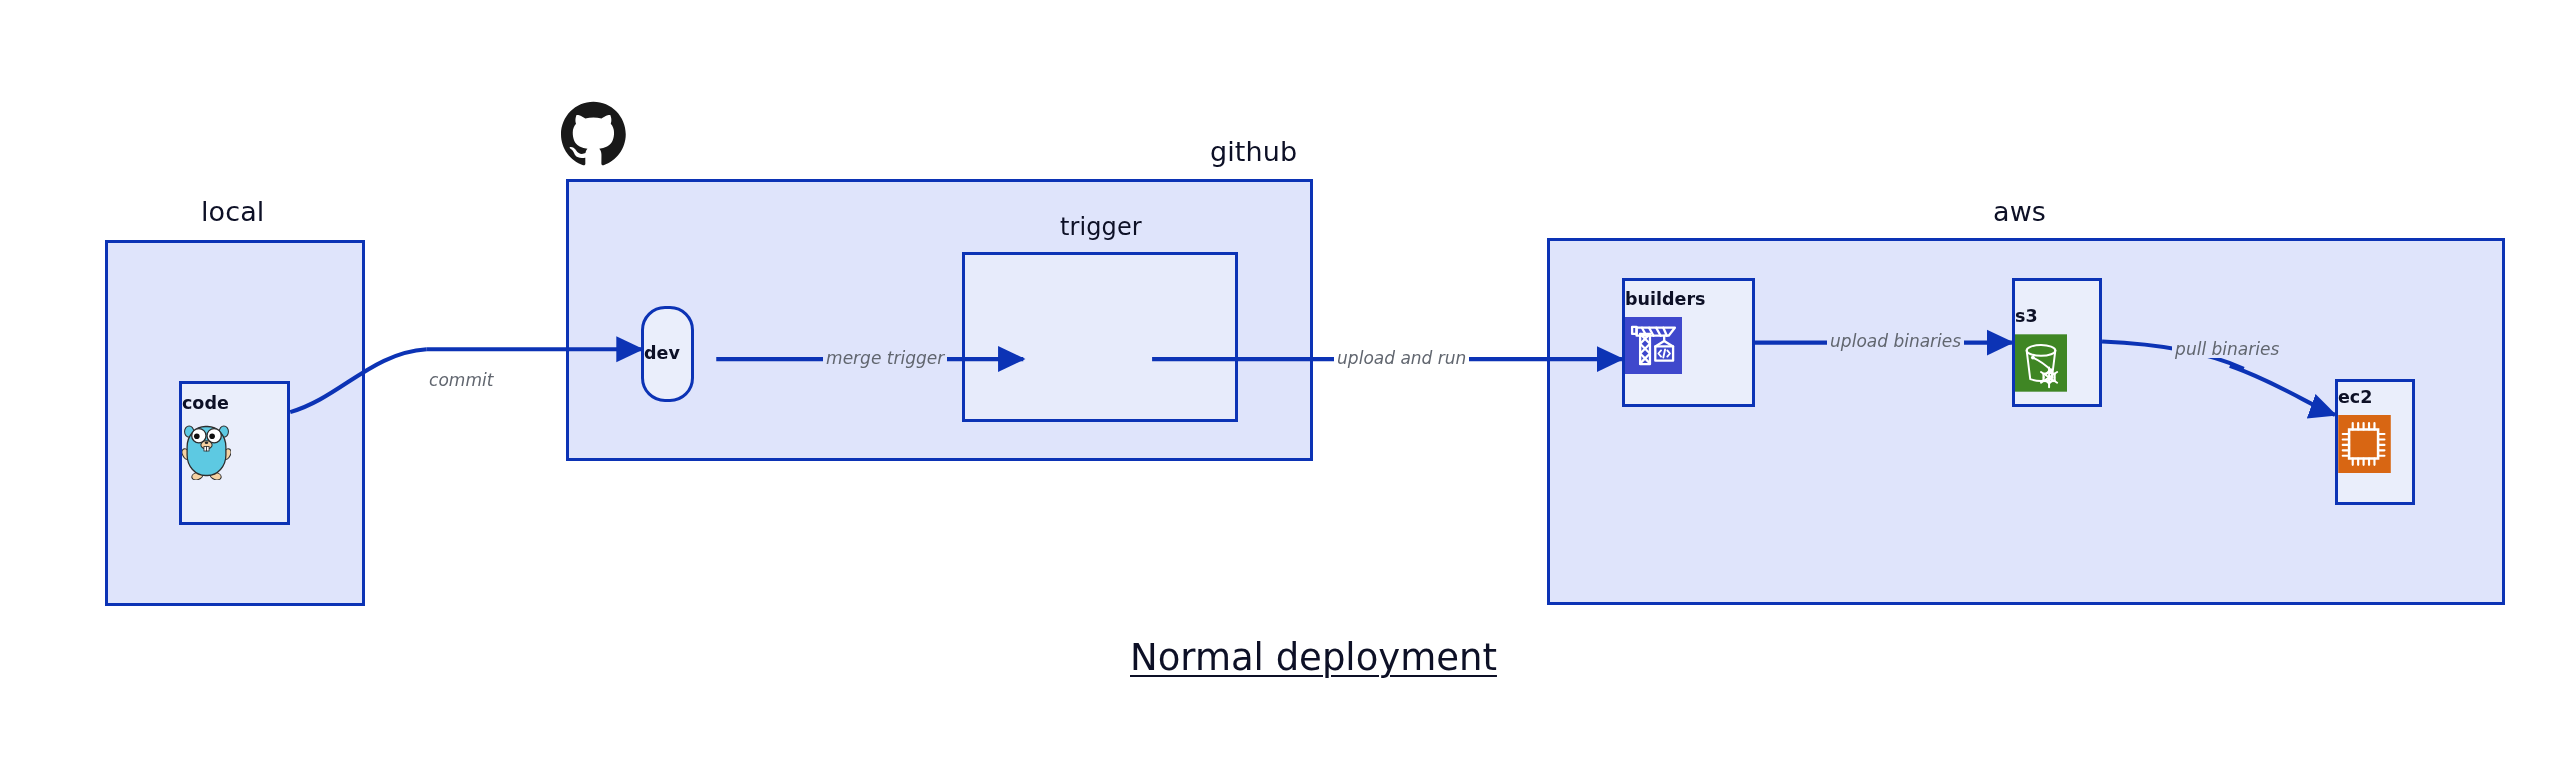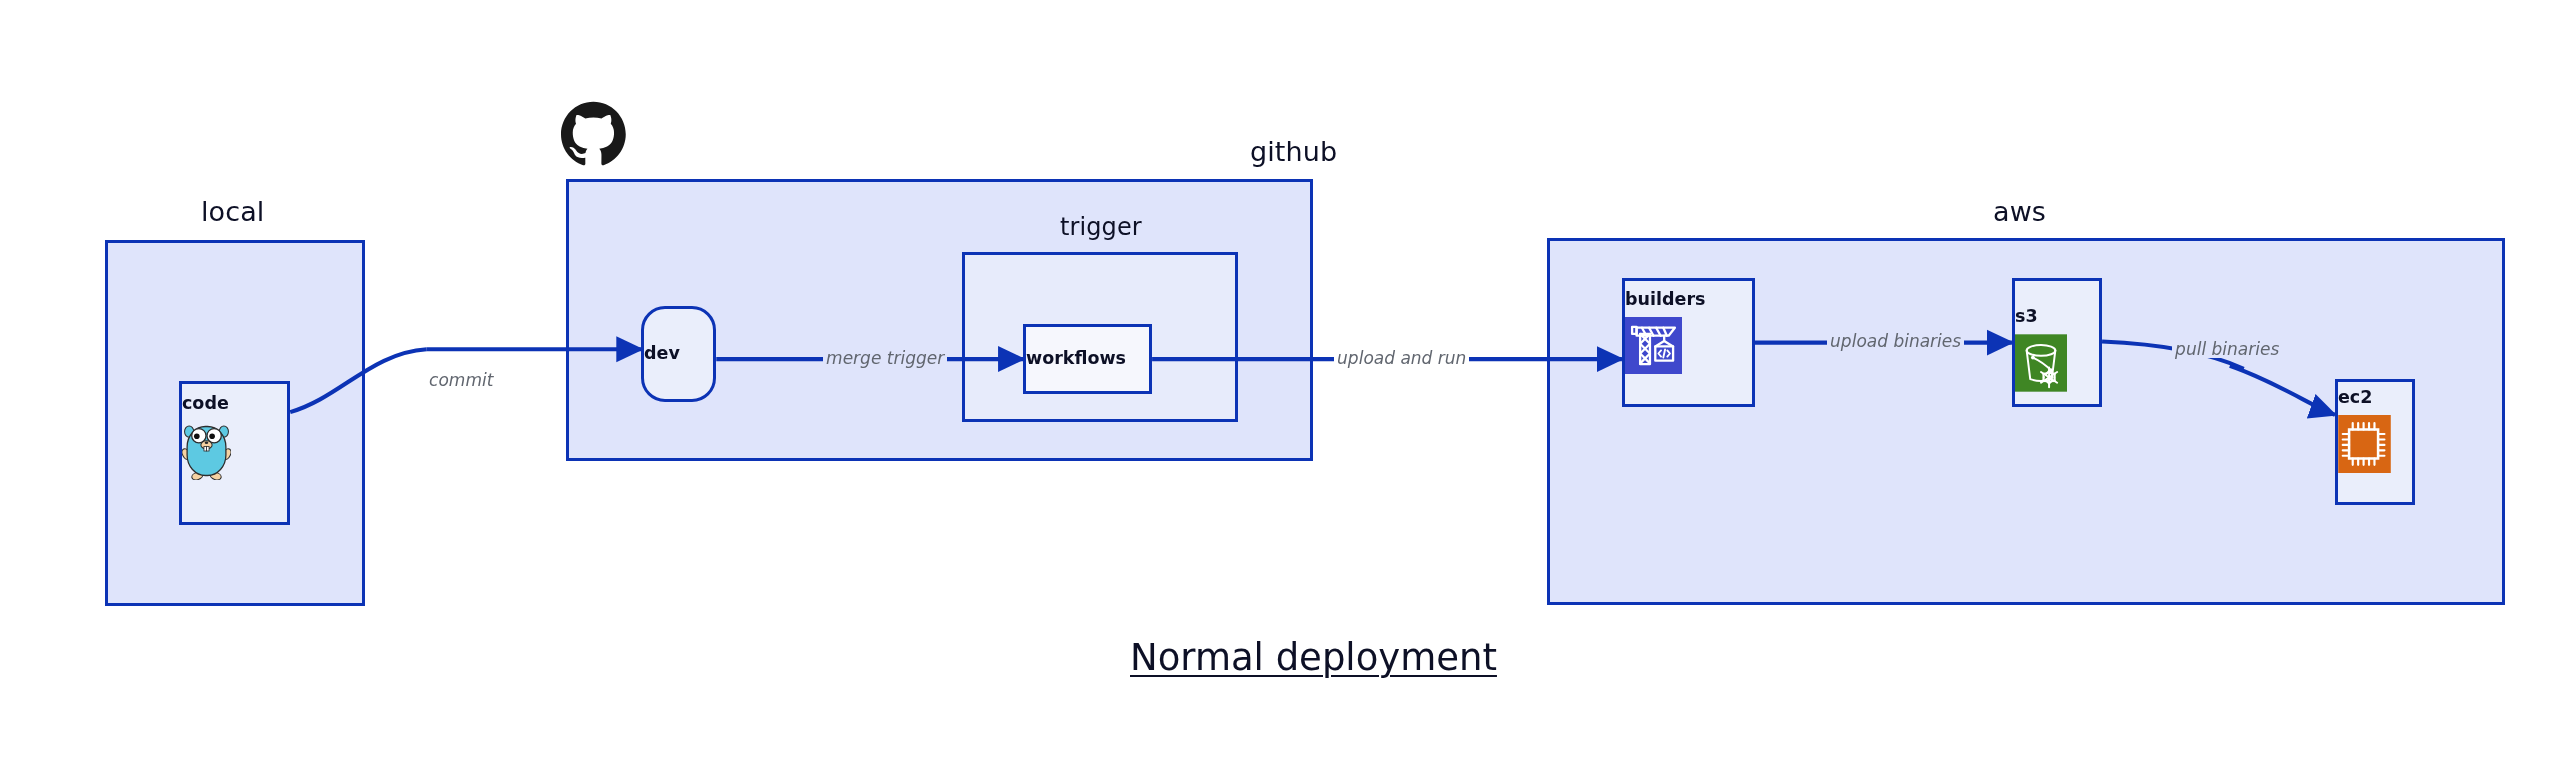--- a/index.html
+++ b/index.html
@@ -135,38 +135,35 @@
         <ellipse cx="48" cy="44" rx="11" ry="8" fill="#f6d2a2" stroke="#2d2d2d" stroke-width="2"></ellipse>
         <ellipse cx="48" cy="40" rx="3.5" ry="2.5" fill="#2d2d2d"></ellipse>
 
         <rect x="43" y="47" width="5" height="9" fill="#ffffff" stroke="#2d2d2d" stroke-width="1.6"></rect>
         <rect x="48" y="47" width="5" height="9" fill="#ffffff" stroke="#2d2d2d" stroke-width="1.6"></rect>
       </svg>
     </span>
   </div>
 
   <div class="group" style="left:566px; top:179px; width:747px; height:282px;"></div>
-  <div class="group-label" style="left:1210px; top:138px;margin-left:40px;">github</div>
+  <div class="group-label" style="left:1210px; top:138px;">github</div>
 
   <div id="octocat" style="left:561px; top:101px;">
     <svg width="65" height="65" viewBox="0 0 98 96" xmlns="http://www.w3.org/2000/svg" aria-hidden="true">
       <path fill="#191919" fill-rule="evenodd" clip-rule="evenodd" d="M48.854 0C21.839 0 0 22 0 49.217c0 21.756 13.993 40.172 33.405 46.69 2.427.49 3.316-1.059 3.316-2.362 0-1.141-.08-5.052-.08-9.127-13.59 2.934-16.42-5.867-16.42-5.867-2.184-5.704-5.42-7.17-5.42-7.17-4.448-3.015.324-3.015.324-3.015 4.934.326 7.523 5.052 7.523 5.052 4.367 7.496 11.404 5.378 14.235 4.074.404-3.178 1.699-5.378 3.074-6.6-10.839-1.141-22.243-5.378-22.243-24.283 0-5.378 1.94-9.778 5.014-13.2-.485-1.222-2.184-6.275.486-13.038 0 0 4.125-1.304 13.426 5.052a46.97 46.97 0 0 1 12.214-1.63c4.125 0 8.33.571 12.213 1.63 9.302-6.356 13.427-5.052 13.427-5.052 2.67 6.763.97 11.816.485 13.038 3.155 3.422 5.015 7.822 5.015 13.2 0 18.905-11.404 23.06-22.324 24.283 1.78 1.548 3.316 4.481 3.316 9.126 0 6.6-.08 11.897-.08 13.526 0 1.304.89 2.853 3.316 2.364 19.412-6.52 33.405-24.935 33.405-46.691C97.707 22 75.788 0 48.854 0z"></path>
     </svg>
   </div>
 
-  <div class="node" style="left:641px; top:306px; width:75px; height:96px; justify-content:center;border-radius:24px;">
+  <div class="node" style="left:641px; top:306px; width:53px; height:96px; justify-content:center;border-radius:24px;">
     <span class="node-label">dev</span>
   </div>
 
   <div class="group nested" style="left:962px; top:252px; width:276px; height:170px;"></div>
   <div class="group-label small" style="left:1060px; top:215px;">trigger</div>
 
-  <div class="node white" style="left:1023px; top:324px; width:129px; height:70px; justify-content:center;">
-    <span class="node-label">workflows</span>
-  </div>
 
   <div class="group" style="left:1547px; top:238px; width:958px; height:367px;"></div>
   <div class="group-label" style="left:1993px; top:198px;">aws</div>
 
   <div class="node" style="left:1622px; top:278px; width:133px; height:129px; padding-top:10.3px;">
     <span class="node-label">builders</span>
     <span class="node-icon" style="margin-top:8.2px;">
       <svg width="57" height="57" viewBox="0 0 64 64" xmlns="http://www.w3.org/2000/svg">
         <rect x="0" y="0" width="64" height="64" fill="#3f48cc"></rect>
         <g fill="none" stroke="#ffffff" stroke-width="2.6" stroke-linejoin="round" stroke-linecap="round">

